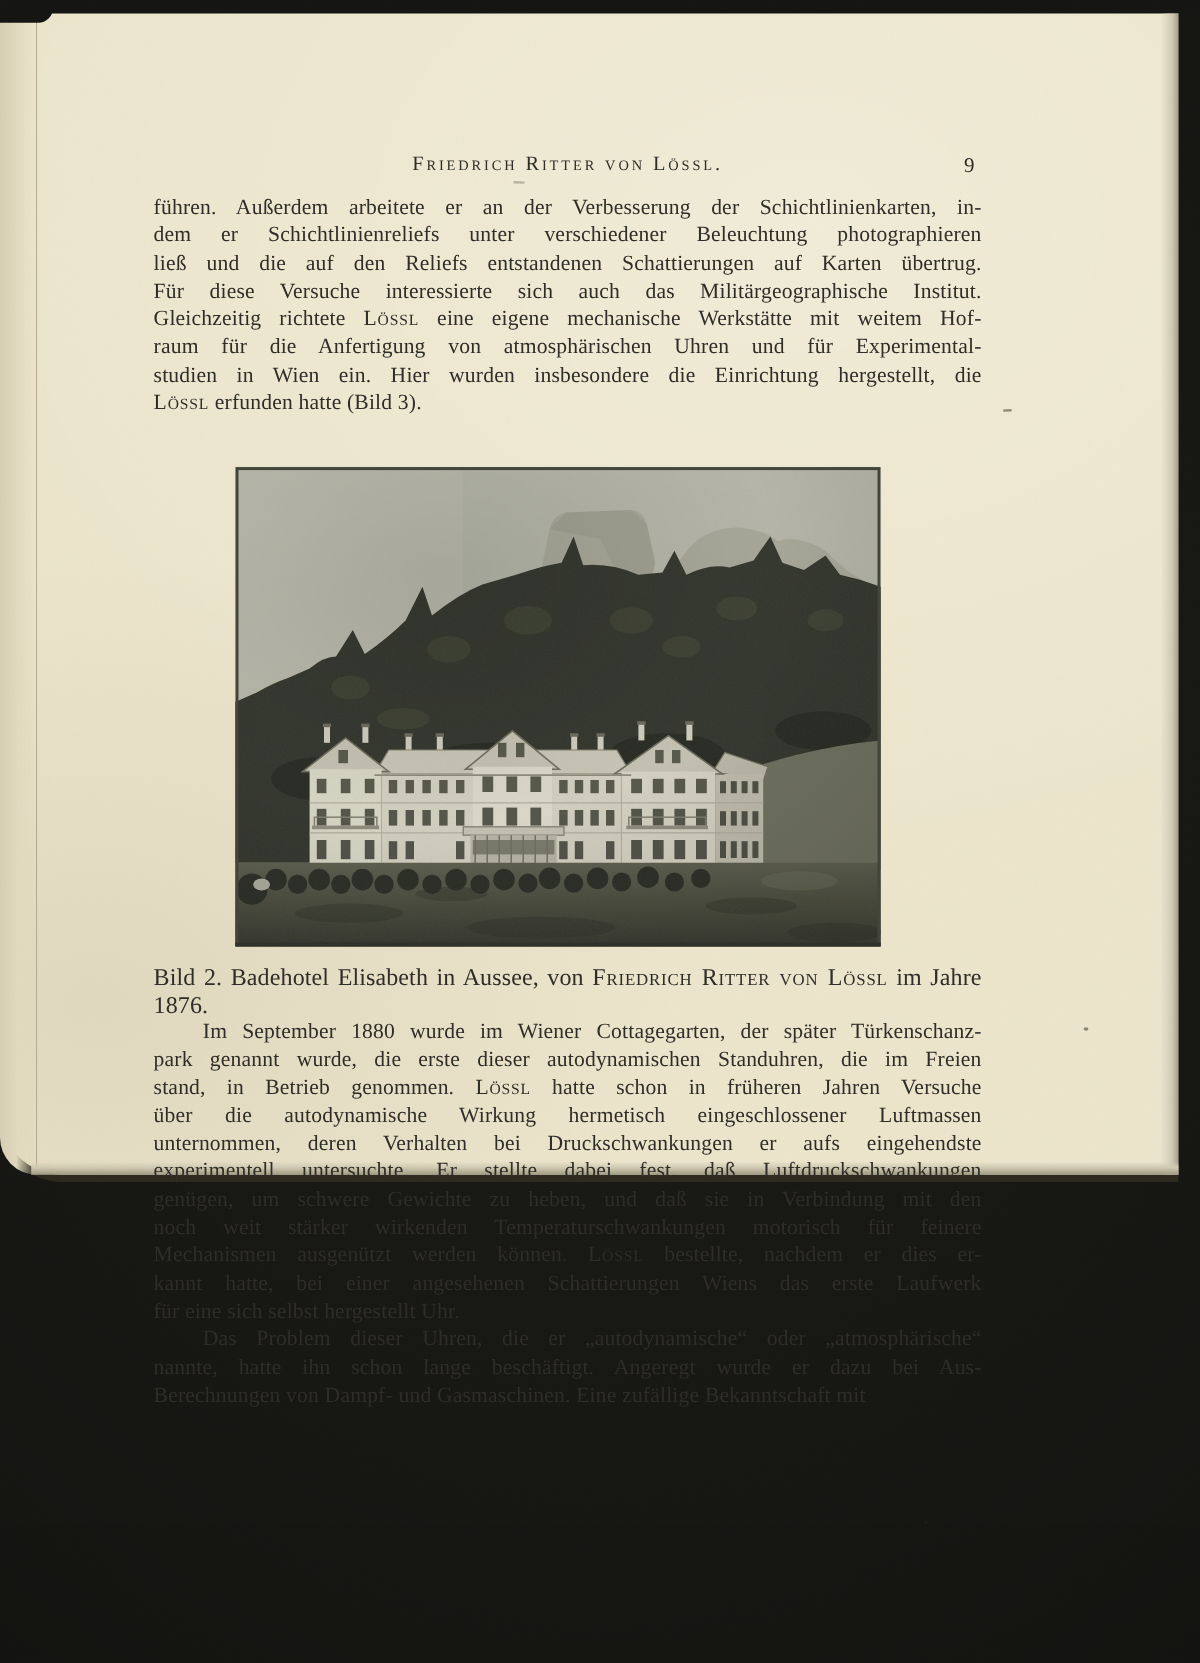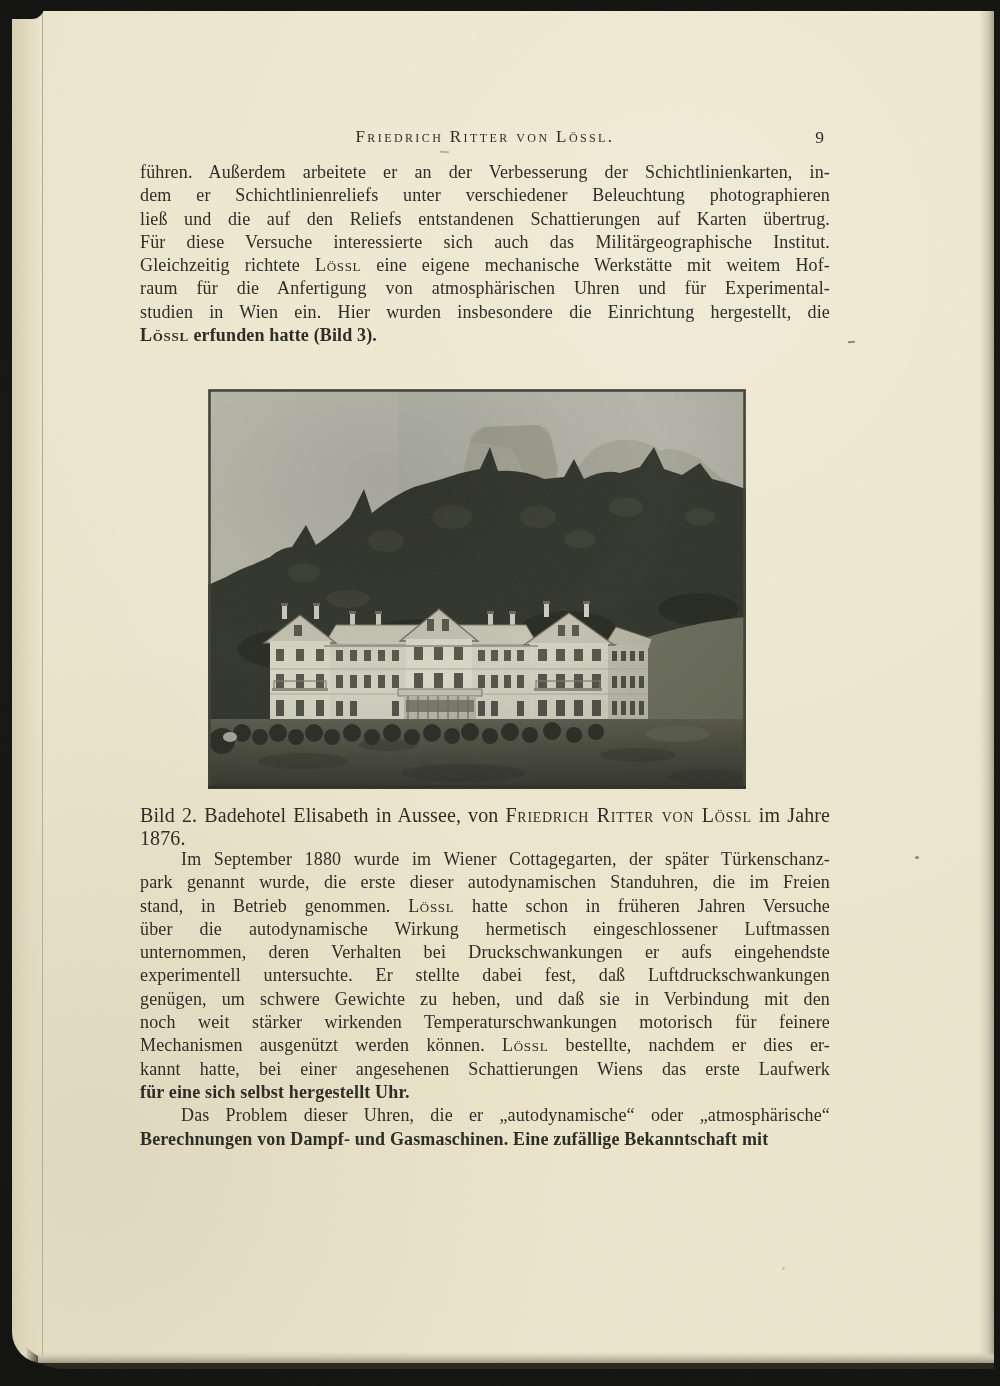--- a/index.html
+++ b/index.html
@@ -1,20 +1,20 @@
 <!DOCTYPE html>
 <html><head>
 <meta charset="utf-8">
 <style>
   html,body{margin:0;padding:0;background:#131311;}
   #stage{position:relative;width:1000px;height:1386px;overflow:hidden;
          background:radial-gradient(140% 120% at 50% 40%, #1b1b18 0%, #121210 70%, #0c0c0a 100%);
          font-family:"Liberation Serif","DejaVu Serif",serif;}
   
-  .page{position:absolute;left:12px;top:11px;width:982px;height:1352px;
+  .page{position:absolute;left:0;top:11px;width:982px;height:968px;
         background:
           radial-gradient(120% 90% at 68% 18%, rgba(255,255,246,.28), rgba(255,255,246,0) 60%),
           radial-gradient(90% 70% at 8% 85%, rgba(120,104,66,.10), rgba(120,104,66,0) 55%),
           #EDE6CD;
         border-bottom-left-radius:52px;
         box-shadow:0 6px 0 rgba(64,58,40,.55);}
   .gutter{position:absolute;left:0;top:0;width:30px;height:100%;
           background:linear-gradient(90deg,#d8cfb4 0%,#e2dabf 45%,rgba(237,230,205,0) 100%);
           border-right:1px solid rgba(96,84,58,.28);
           border-bottom-left-radius:52px;}
@@ -27,21 +27,21 @@
   .top-black{position:absolute;left:0;top:0;width:100%;height:11px;background:#141412;}
   
   .page-header{position:absolute;top:116px;left:128px;width:690px;text-align:center;
           font-variant:small-caps;letter-spacing:2.4px;font-size:17px;color:#2e2c27;}
   .page-num{position:absolute;right:6px;top:0;font-variant:normal;letter-spacing:0;font-size:17.5px;}
   .para{position:absolute;left:128px;width:690px;color:#2e2c27;font-size:18px;line-height:23.3px;
         letter-spacing:.15px;}
   .para-1{top:150px;}
   .para-bottom{top:837px;}
   .line{text-align:justify;text-align-last:justify;white-space:normal;}
-  .line.last{text-align-last:left;font-weight:bold;}
+  .line.last{text-align-last:left;}
   .line.indent{text-indent:41px;}
   .sc{font-variant:small-caps;letter-spacing:.7px;}
   .caption{position:absolute;top:793px;left:128px;width:690px;font-size:20px;color:#2e2c27;
         text-align:justify;text-align-last:justify;letter-spacing:.1px;}
   
   .photo{position:absolute;left:196px;top:378px;width:538px;height:400px;}
   
   .speck{position:absolute;background:rgba(62,56,44,.55);}
   .sp1{left:836px;top:330px;width:7px;height:2px;transform:rotate(-3deg);}
   .sp2{left:903px;top:845px;width:4px;height:3px;border-radius:50%;}
@@ -329,20 +329,21 @@
           <div class="line">unternommen, deren Verhalten bei Druckschwankungen er aufs eingehendste</div>
           <div class="line">experimentell untersuchte. Er stellte dabei fest, daß Luftdruckschwankungen</div>
           <div class="line">genügen, um schwere Gewichte zu heben, und daß sie in Verbindung mit den</div>
           <div class="line">noch weit stärker wirkenden Temperaturschwankungen motorisch für feinere</div>
           <div class="line">Mechanismen ausgenützt werden können. <span class="sc">Lössl</span> bestellte, nachdem er dies er-</div>
           <div class="line">kannt hatte, bei einer angesehenen Schattierungen Wiens das erste Laufwerk</div>
           <div class="line last">für eine sich selbst hergestellt Uhr.</div>
         </div>
       <div>
           <div class="line indent">Das Problem dieser Uhren, die er „autodynamische“ oder „atmosphärische“</div>
+          <div class="line">nannte, hatte ihn schon lange beschäftigt. Angeregt wurde er dazu bei Aus-</div>
           <div class="line last">Berechnungen von Dampf- und Gasmaschinen. Eine zufällige Bekanntschaft mit</div>
         </div>
     </div>
 
     <div class="speck sp1"></div>
     <div class="speck sp2"></div>
     <div class="speck sp3"></div>
     <div class="speck sp4"></div>
   </div>
 

